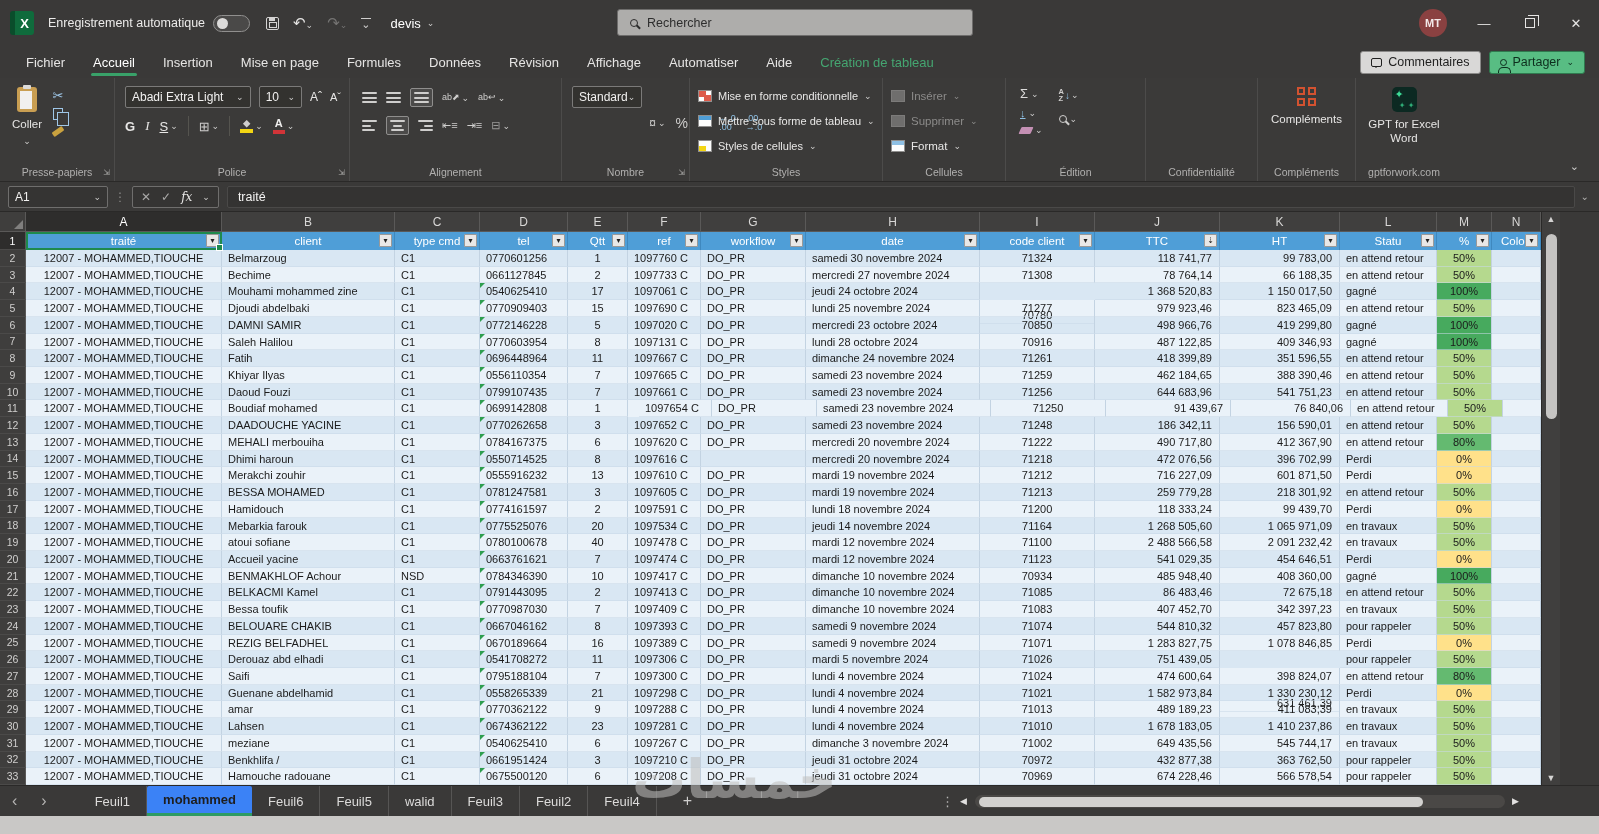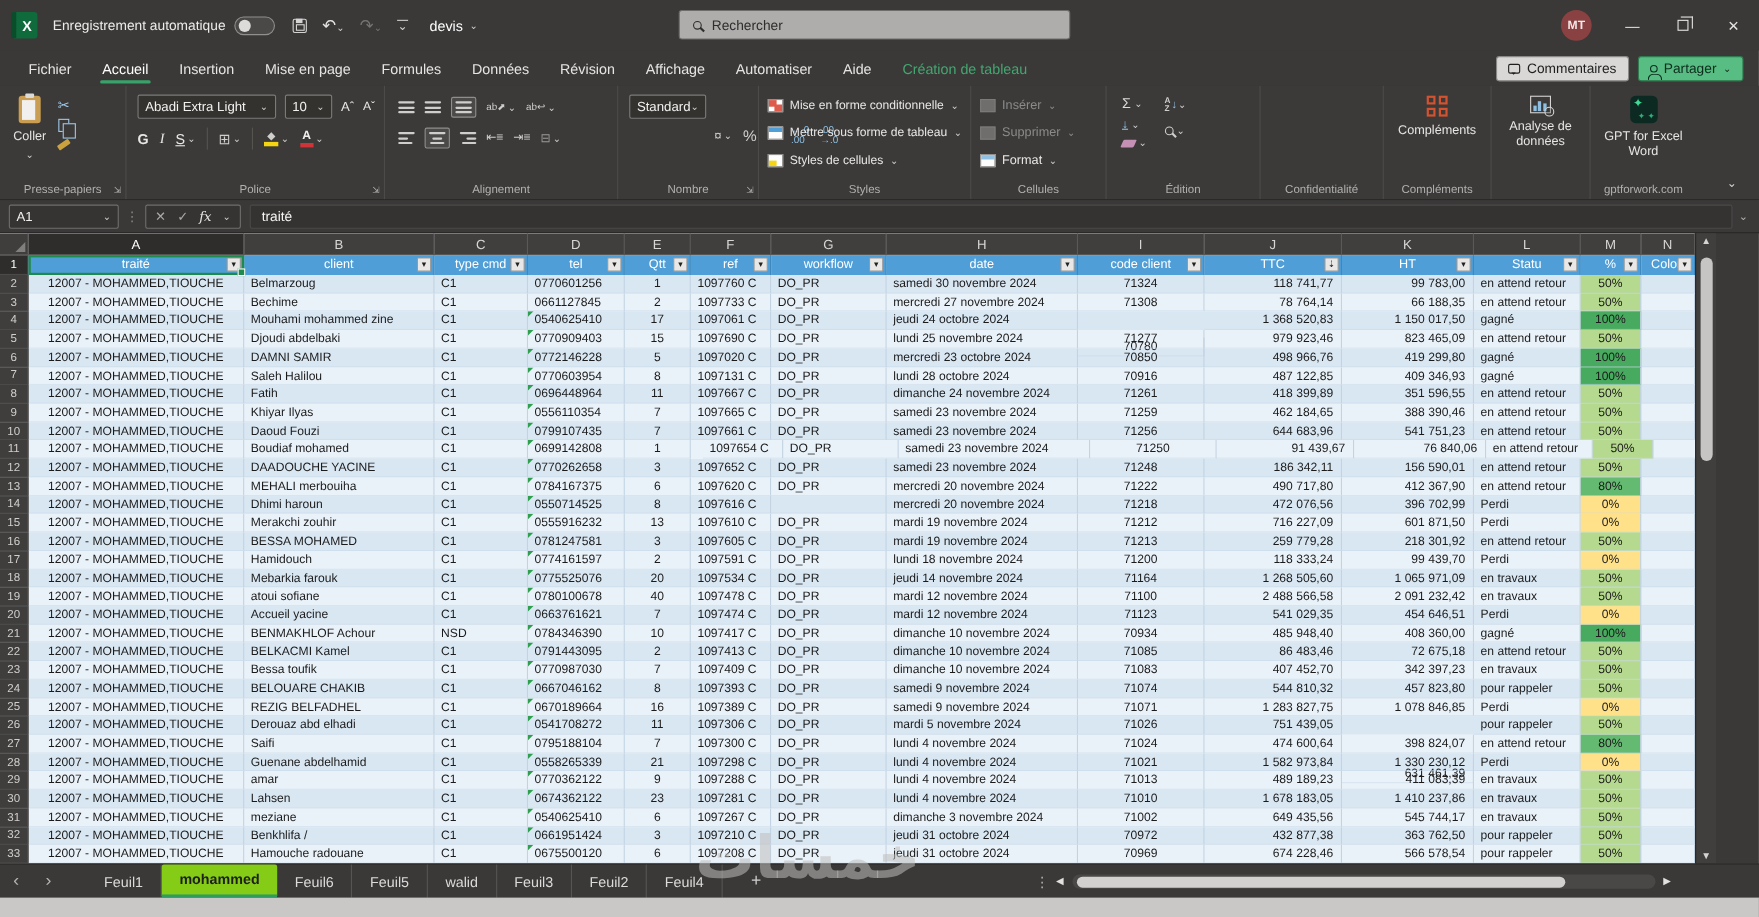--- a/index.html
+++ b/index.html
@@ -165,21 +165,21 @@
   .vs-thumb { position:absolute; top:22px; left:4px; width:11px; height:185px; background:#c6c5c3; border-radius:6px; }
   .vs-down { position:absolute; bottom:2px; left:0; right:0; text-align:center; color:#d5d4d3; font-size:9px; }
 
   
   .sheets { position:absolute; top:785px; left:0; width:1599px; height:31px; background:#3a3938;
             border-top:1px solid #2a2928; display:flex; align-items:center; }
   .snav { color:#b5b4b3; font-size:16px; padding:0 12px; }
   .stabs { display:flex; height:100%; margin-left:20px; }
   .stab { padding:0 16px; font-size:13px; color:#dcdbda; display:flex; align-items:center; height:100%;
           border-right:1px solid #565554; }
-  .stab.active { background:#84cc16; color:#1e1e1e; font-weight:bold; border-right:none;
+  .stab.active { background:#3b82f6; color:#1e1e1e; font-weight:bold; border-right:none;
                  border-bottom:3px solid #2e9b63; border-radius:2px 2px 0 0; }
   .addsheet { color:#cfcecd; font-size:16px; margin-left:26px; }
   .hs-dots { position:absolute; left:941px; color:#b5b4b3; font-size:13px; }
   .hs-left { position:absolute; left:960px; color:#e2e1e0; font-size:9px; }
   .hs-track { position:absolute; left:975px; top:9px; width:530px; height:13px; background:#4a4846; border-radius:7px; }
   .hs-thumb { position:absolute; left:4px; top:1.5px; width:444px; height:10px; background:#d2d1cf; border-radius:5px; }
   .hs-right { position:absolute; left:1512px; color:#e2e1e0; font-size:9px; }
 
   .statusbar { position:absolute; top:816px; left:0; width:1599px; height:18px; background:#c9c8c6; }
 
@@ -475,32 +475,20 @@
             <i></i>
             <i></i>
             <i></i>
           </span>
         <span>Compléments</span>
       </div>
     </div>
     <div class="glabel">Compléments</div>
   </div>
 
-  <div class="rgroup" style="width:90px">
-    <div class="gbody">
-      <div class="bigbtn" style="width:100%">
-        <span class="anlz">
-            <i></i>
-            <i></i>
-            <i></i>
-          </span>
-        <span style="width:70px">Analyse de données</span>
-      </div>
-    </div>
-  </div>
 
   <div class="rgroup" style="width:96px; border-right:none">
     <div class="gbody">
       <div class="bigbtn" style="width:100%">
         <span class="gpticon"></span>
         <span style="width:80px">GPT for Excel Word</span>
       </div>
     </div>
     <div class="glabel">gptforwork.com</div>
   </div>

